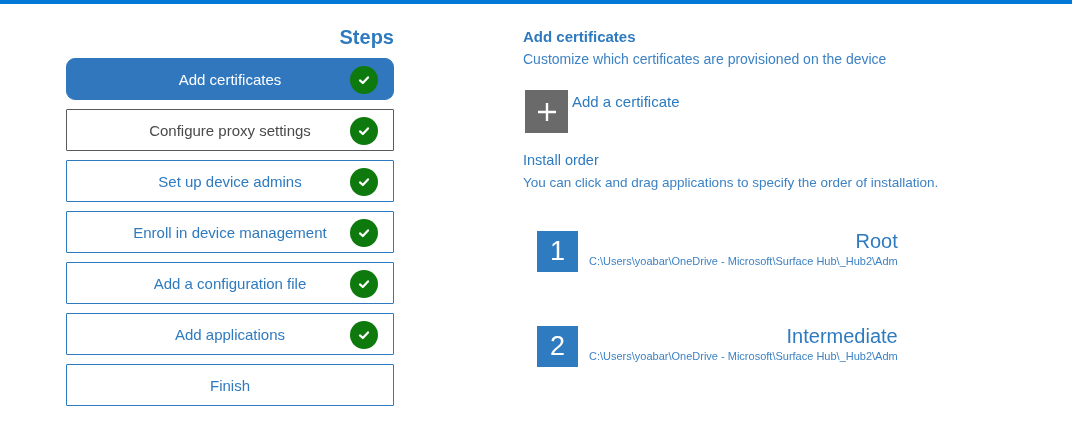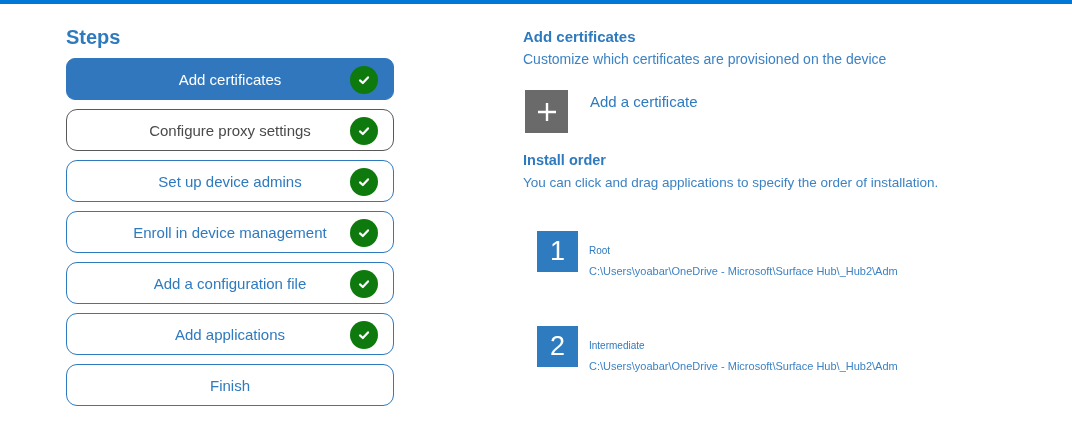--- a/index.html
+++ b/index.html
@@ -16,20 +16,21 @@
   * { margin: 0; padding: 0; box-sizing: border-box; }
   html, body { background: #fff; }
   body {
     font-family: "Liberation Sans", "DejaVu Sans", sans-serif;
     width: 1072px; height: 443px; overflow: hidden;
   }
   .app {
     position: relative;
     width: 1072px; height: 443px;
     background: #ffffff;
+    text-align: right;
   }
   .topbar {
     position: absolute; left: 0; top: 0;
     width: 1072px; height: 4px;
     background: var(--topbar);
   }
 
   
   .sidebar {
     position: absolute; left: 66px; top: 26px; width: 328px;
@@ -38,21 +39,21 @@
     font-size: 20px; font-weight: bold;
     color: var(--accent);
     line-height: 22px;
     margin-bottom: 10px;
   }
   .step {
     position: relative;
     height: 42px;
     margin-bottom: 9px;
     border: 1px solid var(--accent);
-    border-radius: 11px;
+    border-radius: 1px;
     background: #ffffff;
     display: flex; align-items: center; justify-content: center;
     cursor: pointer;
   }
   .step-label {
     font-size: 15px;
     color: var(--accent);
   }
   .step.selected {
     background: var(--selected-bg);
@@ -89,27 +90,27 @@
     position: absolute; left: 2px; top: 90px;
     display: flex; align-items: flex-start;
     cursor: pointer;
   }
   .plus-square {
     width: 43px; height: 43px;
     background: var(--plus-gray);
     display: flex; align-items: center; justify-content: center;
   }
   .add-label {
-    margin-left: 22px; padding-top: 3px;
+    margin-left: 4px; padding-top: 3px;
     font-size: 15px;
     color: var(--accent);
   }
   .install-title {
     position: absolute; left: 0; top: 152px;
-    font-size: 14.5px; font-weight: bold;
+    font-size: 14.5px; font-weight: normal;
     color: var(--accent);
   }
   .install-desc {
     position: absolute; left: 0; top: 175px;
     font-size: 13.5px;
     color: var(--body-blue);
   }
   .cert-item {
     position: absolute; left: 14px;
     display: flex; align-items: flex-start;
@@ -120,23 +121,22 @@
   .num-square {
     width: 41px; height: 41px;
     background: var(--num-blue);
     color: #ffffff;
     font-size: 27px; font-weight: 300;
     display: flex; align-items: center; justify-content: center;
     flex: 0 0 auto;
   }
   .cert-text { margin-left: 11px; }
   .cert-name {
-    font-size: 10px; line-height: 20px;
-    color: var(--accent);
-    margin-top: 10px;
+    font-size: 20px; line-height: 20px;
+    color: var(--accent);
   }
   .cert-path {
     font-size: 11px; line-height: 20px;
     color: var(--body-blue);
     white-space: nowrap;
   }
 </style>
 </head>
 <body>
 

